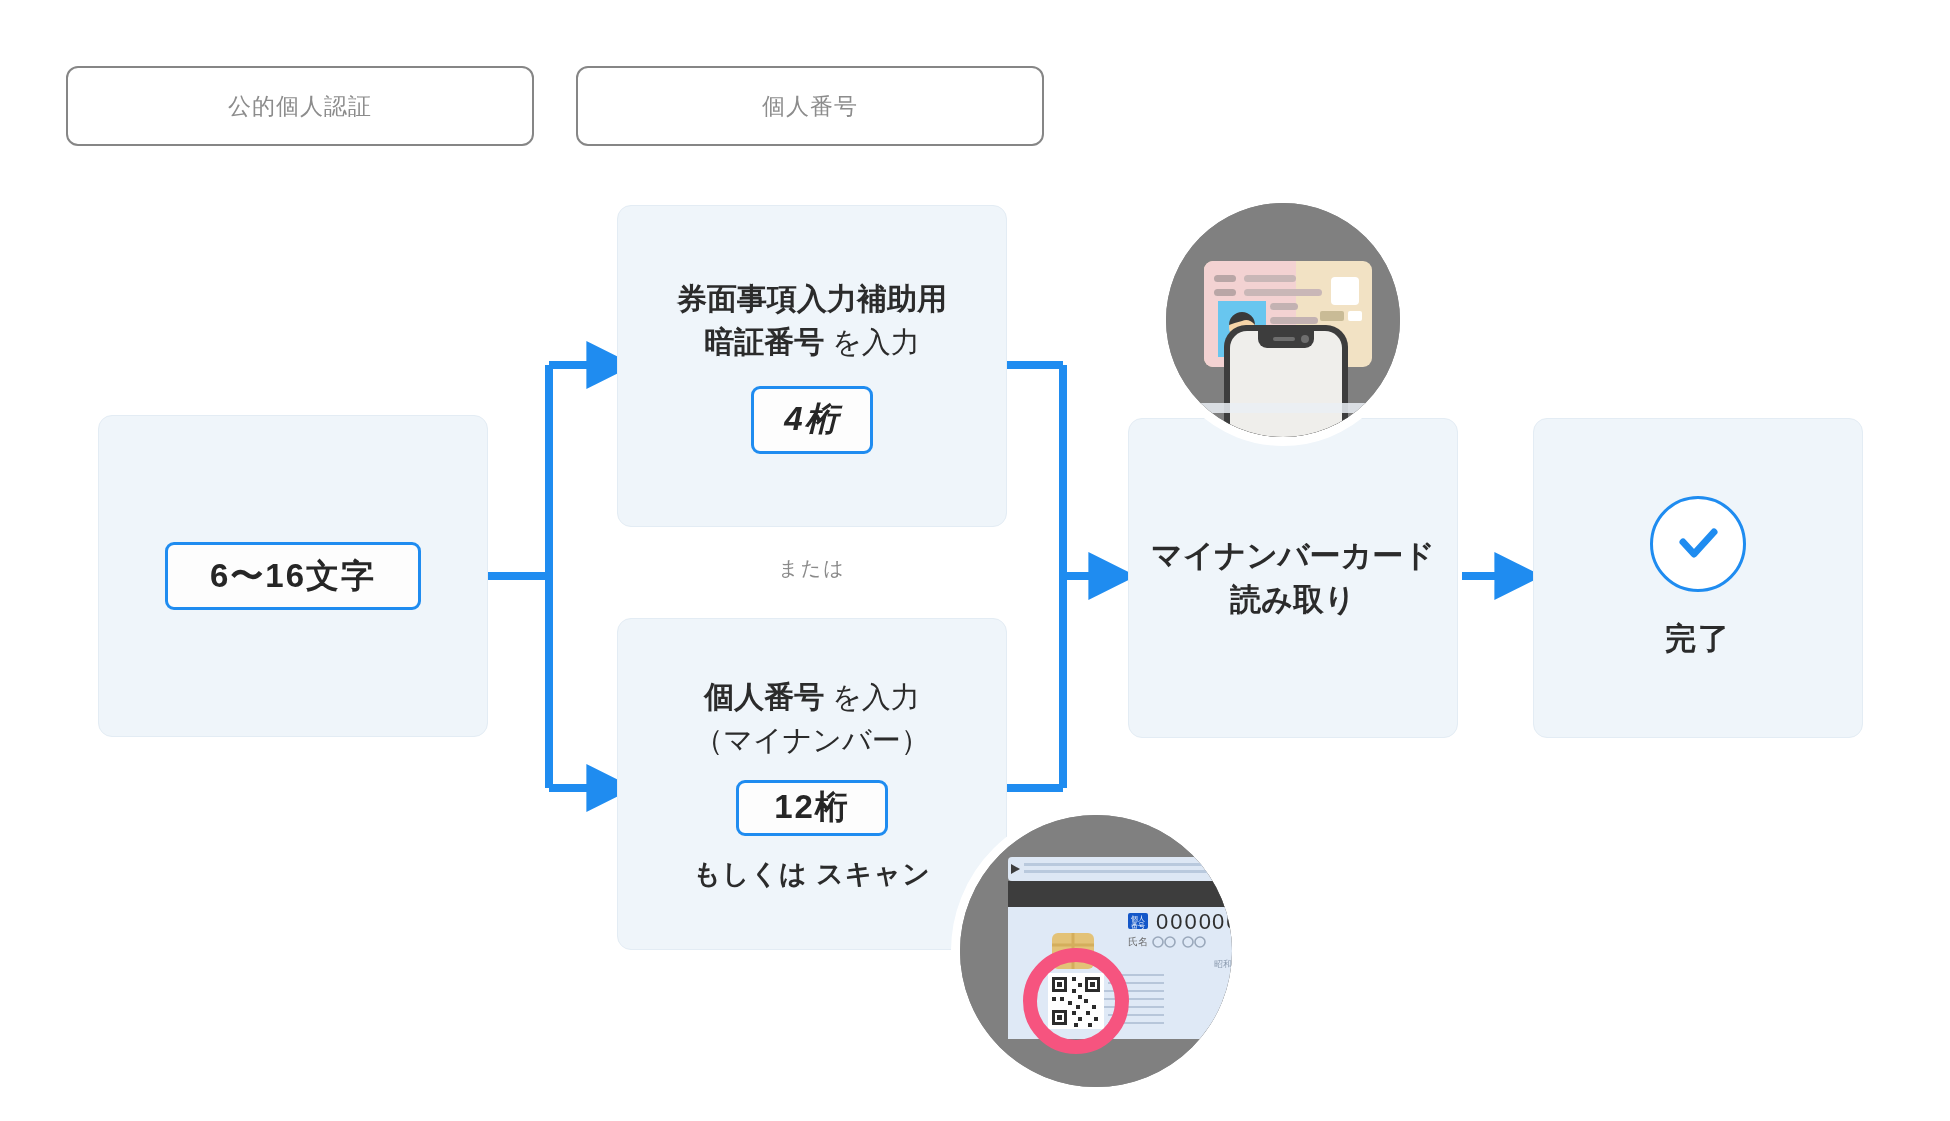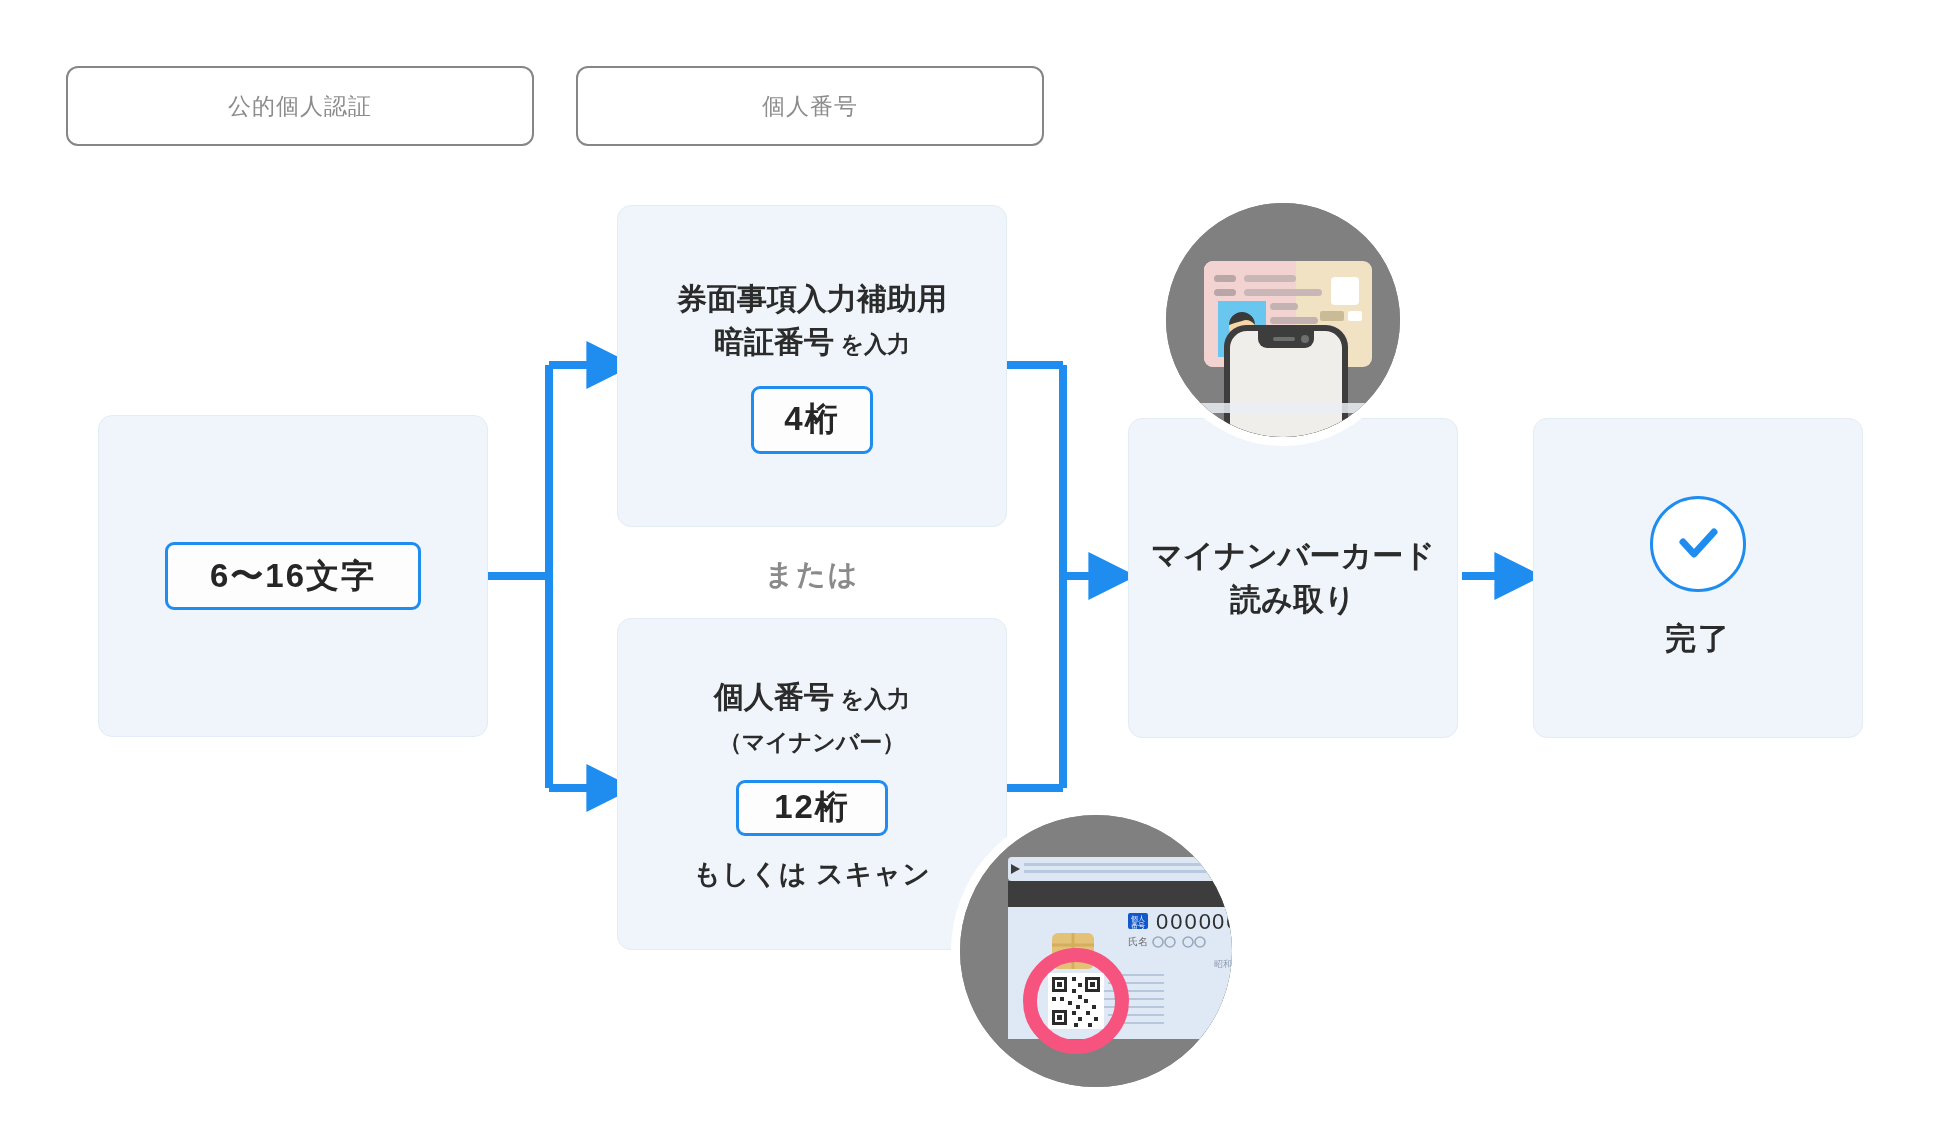--- a/index.html
+++ b/index.html
@@ -39,22 +39,22 @@
   }
   .card-title {
     color: #2b2b2b;
     font-weight: bold;
     font-size: 30px;
     line-height: 1.42;
     text-align: center;
     white-space: nowrap;
   }
   .card-title .sub {
-    font-weight: bold;
-    font-size: 23px;
+    font-weight: normal;
+    font-size: 29px;
   }
   .card-note {
     color: #2b2b2b;
     font-weight: bold;
     font-size: 27px;
     text-align: center;
     letter-spacing: 1px;
     white-space: nowrap;
   }
   .pill {
@@ -69,39 +69,39 @@
     white-space: nowrap;
   }
 
   
   #card-sign   { left: 98px;  top: 415px; width: 390px; height: 322px; }
   #card-sign .card-title { margin-bottom: 24px; }
   #card-sign .pill { width: 256px; height: 68px; }
 
   #card-pin    { left: 617px; top: 205px; width: 390px; height: 322px; }
   #card-pin .card-title { margin-bottom: 22px; }
-  #card-pin .pill { width: 122px; height: 68px; }
+  #card-pin .pill { width: 122px; height: 68px; font-style: italic; }
 
   #card-mynum  { left: 617px; top: 618px; width: 390px; height: 332px; }
   #card-mynum .card-title { margin-bottom: 18px; }
   #card-mynum .pill { width: 152px; height: 56px; margin-bottom: 20px; }
 
   #card-read   { left: 1128px; top: 418px; width: 330px; height: 320px; }
   #card-read .card-title { font-size: 31px; }
 
   #card-done   { left: 1533px; top: 418px; width: 330px; height: 320px; }
 
   
   #divider-or {
     position: absolute;
     left: 617px; top: 555px; width: 390px;
     text-align: center;
     color: #8a8a8a;
-    font-weight: bold;
-    font-size: 29px;
+    font-weight: normal;
+    font-size: 20px;
     letter-spacing: 2px;
   }
 
   
   .check-circle {
     width: 96px; height: 96px;
     border: 3px solid #1f8cf0;
     border-radius: 50%;
     display: flex; align-items: center; justify-content: center;
     background: #ffffff;

